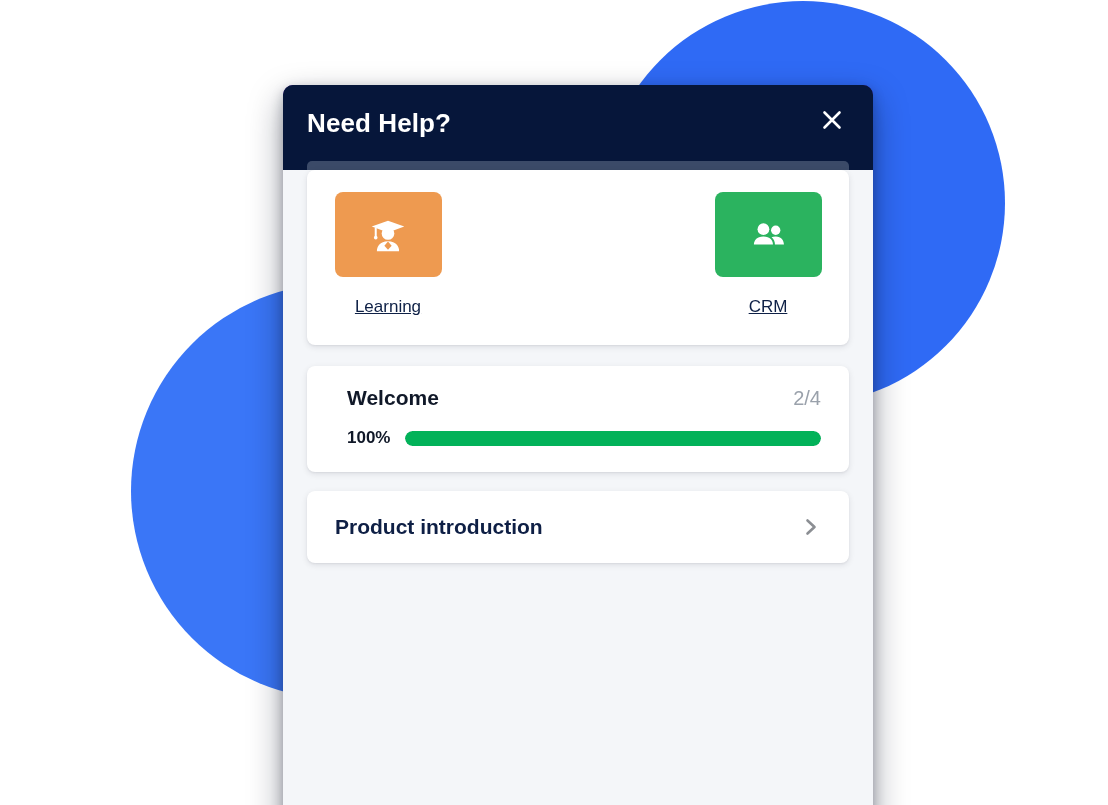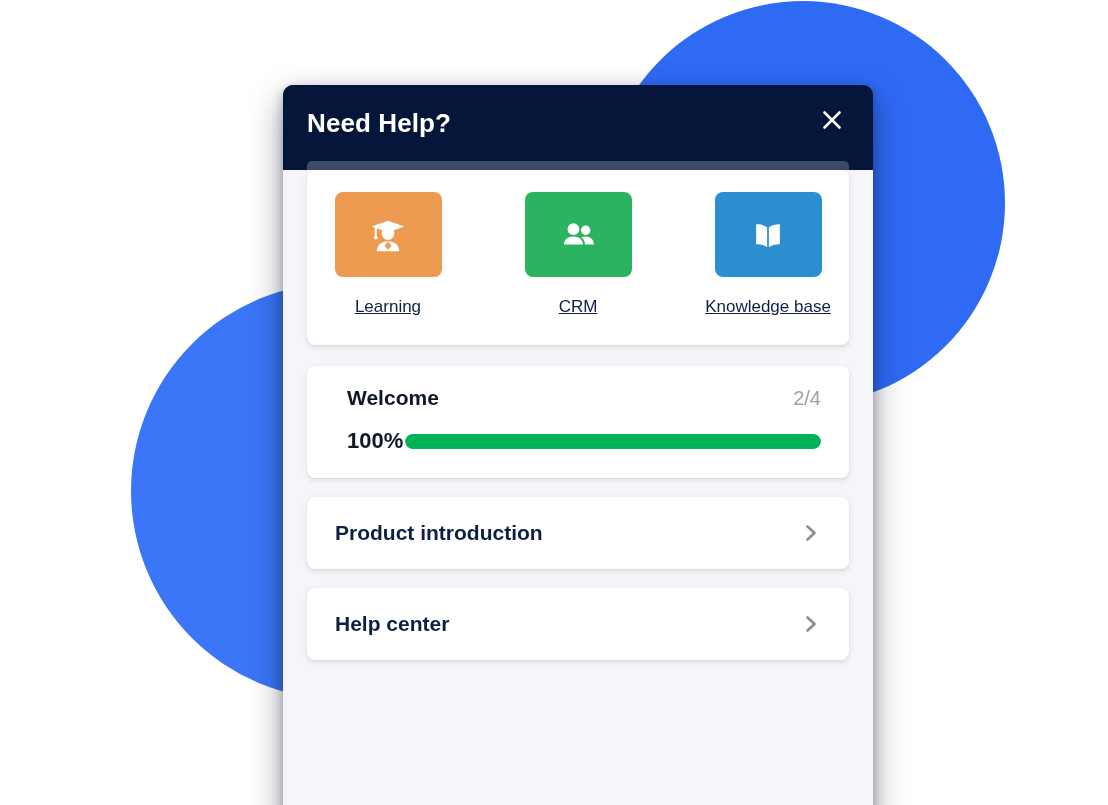--- a/index.html
+++ b/index.html
@@ -201,21 +201,21 @@
   .progress-count {
     font-size: 20px;
     color: #9aa1ab;
   }
   .progress-row {
     display: flex;
     align-items: center;
     margin-top: 18px;
   }
   .progress-pct {
-    font-size: 22px;
+    font-size: 17px;
     font-weight: bold;
     color: #101828;
     width: 58px;
     flex: 0 0 auto;
   }
   .progress-track {
     flex: 1 1 auto;
     height: 15px;
     border-radius: 8px;
     background: #e4e7ec;
@@ -312,29 +312,20 @@
             <svg width="44" height="44" viewBox="0 0 48 48">
               <circle cx="19" cy="17.6" r="6.4" fill="#ffffff"></circle>
               <path d="M19 25.6 C11.6 25.6 8.6 30.2 8.6 34.4 L29.4 34.4 C29.4 30.2 26.4 25.6 19 25.6 Z" fill="#ffffff"></path>
               <circle cx="32.4" cy="18.8" r="5.1" fill="#ffffff"></circle>
               <path d="M32.4 25.6 C30.6 25.6 29.1 25.9 27.9 26.4 C30.4 28.4 31.6 31.2 31.6 34.4 L41.4 34.4 C41.4 30.3 38.6 25.6 32.4 25.6 Z" fill="#ffffff"></path>
             </svg>
           </div>
           <div class="tile-label">CRM</div>
         </div>
 
-        <div class="tile-item">
-          <div class="tile-square" style="background:#2a8ed1">
-            <svg width="42" height="42" viewBox="0 0 48 48">
-              <path d="M23 15.4 C19.6 12.6 14.8 11.6 10.4 11.8 L10.4 34.6 C14.8 34.4 19.6 35.4 23 38 Z" fill="#ffffff"></path>
-              <path d="M25 15.4 C28.4 12.6 33.2 11.6 37.6 11.8 L37.6 34.6 C33.2 34.4 28.4 35.4 25 38 Z" fill="#ffffff"></path>
-            </svg>
-          </div>
-          <div class="tile-label">Knowledge base</div>
-        </div>
 
 
       </div>
     </div>
 
     <div class="card progress-card">
       <div class="progress-head">
         <div class="progress-title">Welcome</div>
         <div class="progress-count">2/4</div>
       </div>
@@ -348,23 +339,15 @@
 
     <div class="card list-row">
       <div class="list-row-label">Product introduction</div>
       <div class="chevron-btn">
         <svg width="20" height="20" viewBox="0 0 20 20">
           <path d="M6.5 3.5 L13.5 10 L6.5 16.5" stroke="#8b8e93" stroke-width="2.6" stroke-linecap="round" stroke-linejoin="round" fill="none"></path>
         </svg>
       </div>
     </div>
 
-    <div class="card list-row">
-      <div class="list-row-label">Help center</div>
-      <div class="chevron-btn">
-        <svg width="20" height="20" viewBox="0 0 20 20">
-          <path d="M6.5 3.5 L13.5 10 L6.5 16.5" stroke="#8b8e93" stroke-width="2.6" stroke-linecap="round" stroke-linejoin="round" fill="none"></path>
-        </svg>
-      </div>
-    </div>
 
   </div>
 </div>
 
 </body></html>

